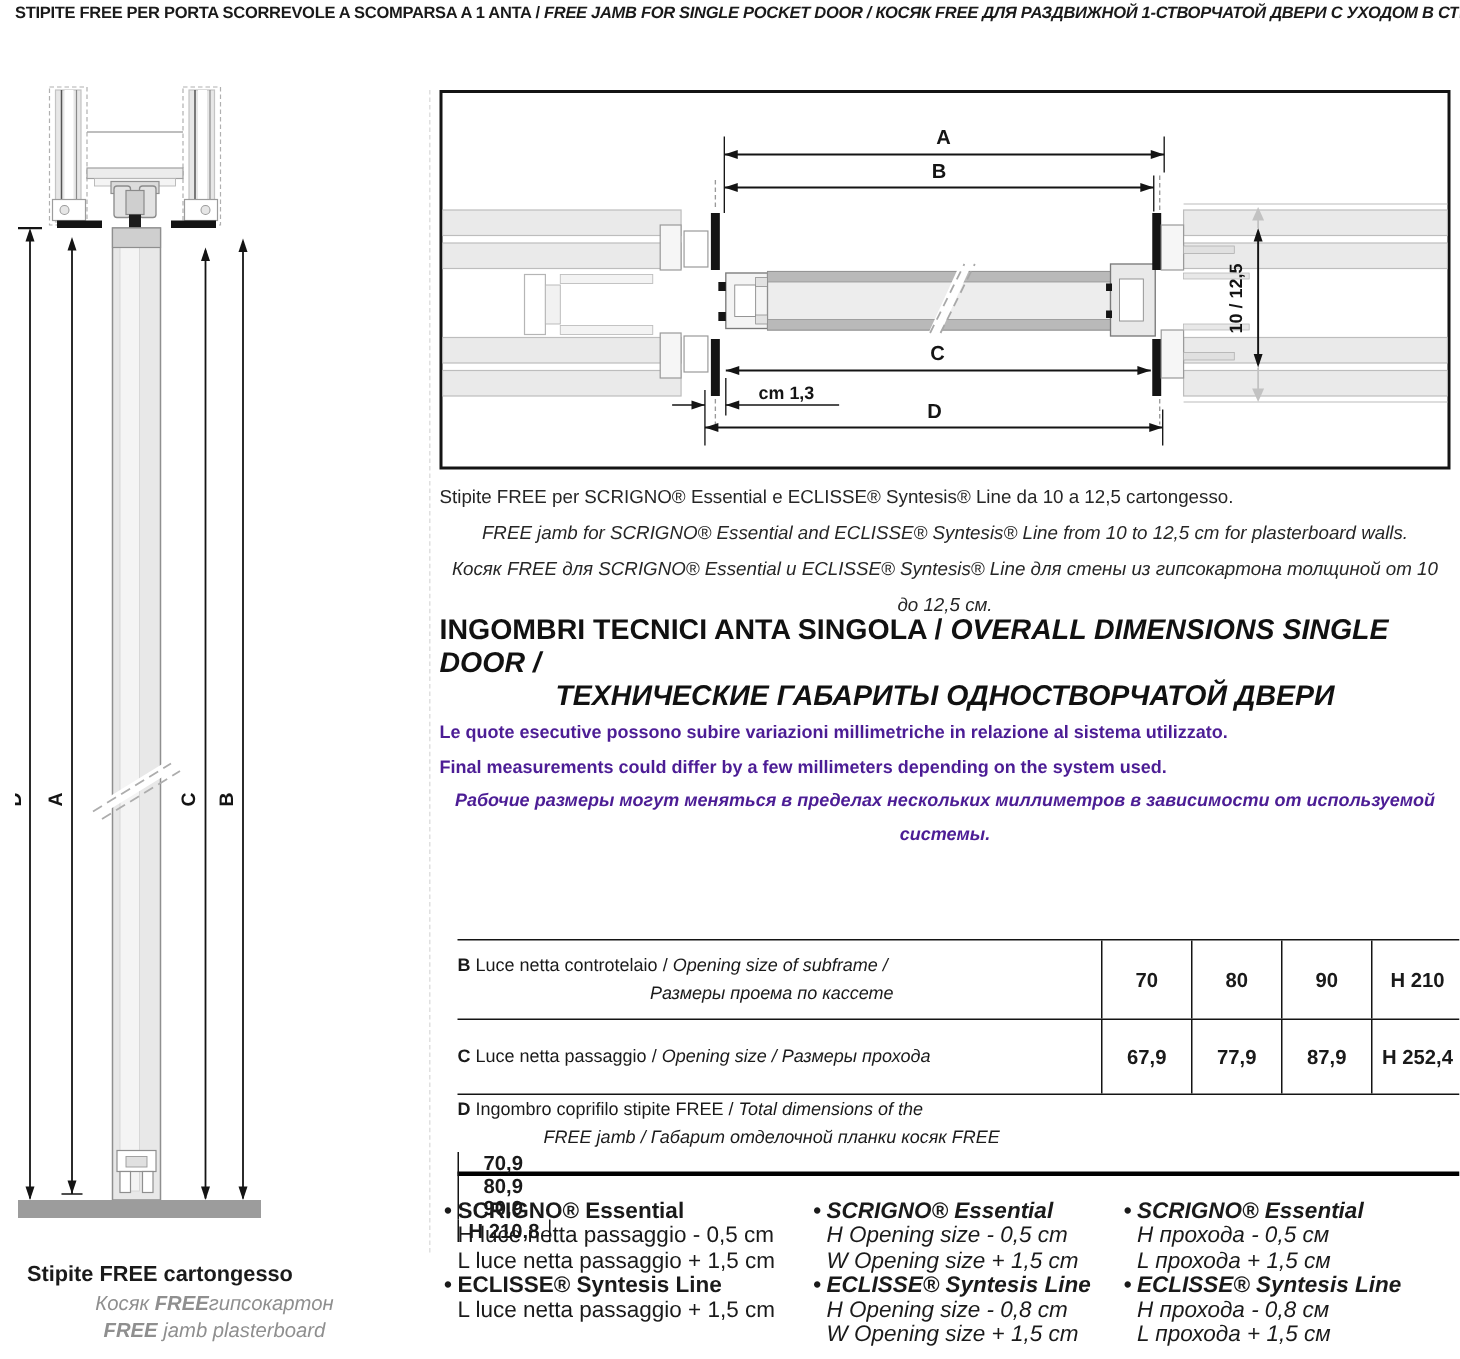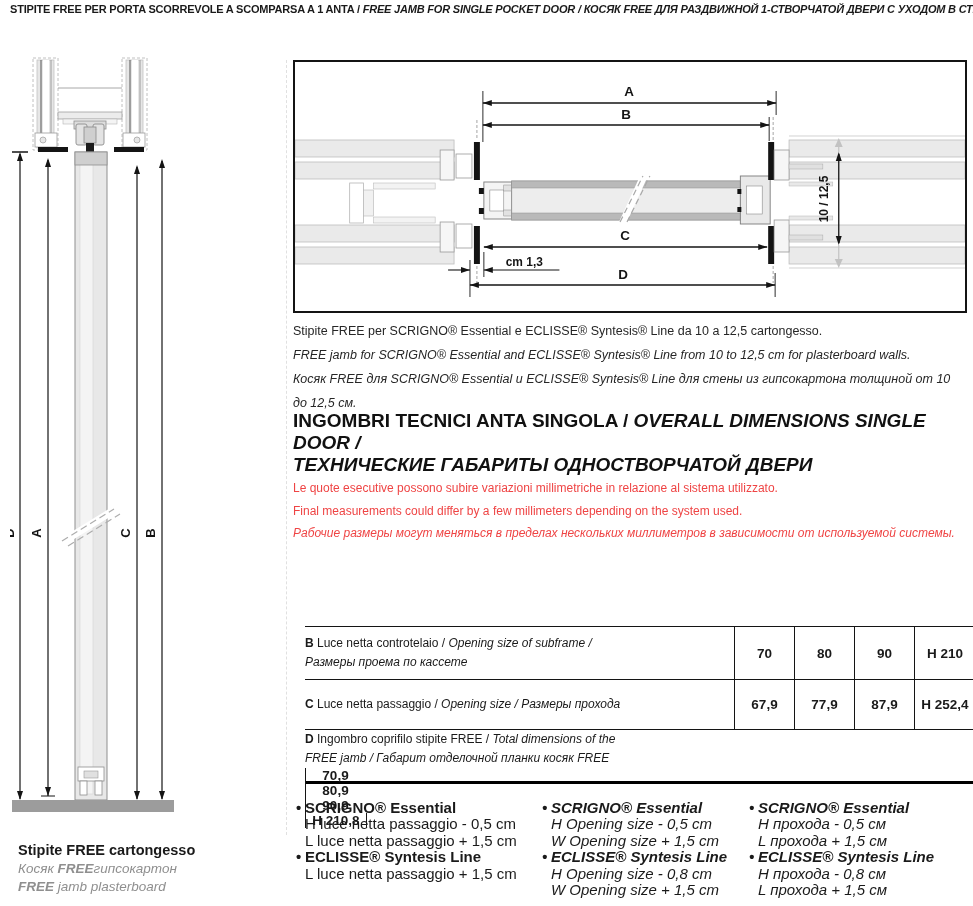--- a/index.html
+++ b/index.html
@@ -1,31 +1,31 @@
 <!DOCTYPE html>
 <html><head>
 <meta charset="utf-8">
 <style>
   html,body{margin:0;padding:0;background:#fff;}
   .page{position:relative;width:973px;height:906px;background:#fff;overflow:hidden;
         font-family:"Liberation Sans",sans-serif;color:#1a1a1a;}
   .abs{position:absolute;}
-  .it{font-style:italic;}
+  .it{font-style:italic;text-align:center;}
   .bold{font-weight:bold;}
   .gray{color:#8f8f8f;}
   .header{left:10px;top:3px;width:960px;font-size:11px;font-weight:bold;
           letter-spacing:-0.2px;white-space:nowrap;}
   .col-divider{left:286px;top:60px;height:775px;width:0;border-left:1px dashed #e0e0e0;}
   .plan-box{left:293px;top:60px;width:674px;height:253px;border:2px solid #141414;
             box-sizing:border-box;background:#fff;}
   .plan-box svg{display:block;width:100%;height:100%;}
   .drawing-caption{left:293px;top:319px;width:674px;font-size:12.5px;line-height:24px;color:#262626;}
   .section-heading{left:293px;top:410px;width:674px;font-size:19px;font-weight:bold;
                    line-height:22px;color:#111;}
-  .disclaimer{left:293px;top:477px;width:674px;font-size:12px;line-height:22.5px;color:#ef4444;}
+  .disclaimer{left:293px;top:477px;width:674px;font-size:12px;line-height:22.5px;color:#4c1d95;font-weight:bold;}
   .title-box{left:293px;top:543px;width:674px;box-sizing:border-box;border-top:3px solid #141414;
              background:#e4e4e4;padding:7px 8px 9px 2px;font-size:15px;font-weight:bold;
              line-height:21px;color:#111;}
   .dim-table{left:305px;top:626px;width:674px;box-sizing:border-box;
              border-top:1px solid #141414;border-bottom:3px solid #000000;}
   .trow{display:flex;align-items:stretch;}
   .trow.sep{border-bottom:1px solid #141414;}
   .tdesc{width:429px;box-sizing:border-box;padding-right:10px;font-size:12px;line-height:19px;
          display:flex;flex-direction:column;justify-content:center;}
   .tval{width:60px;box-sizing:border-box;border-left:1px solid #141414;display:flex;

